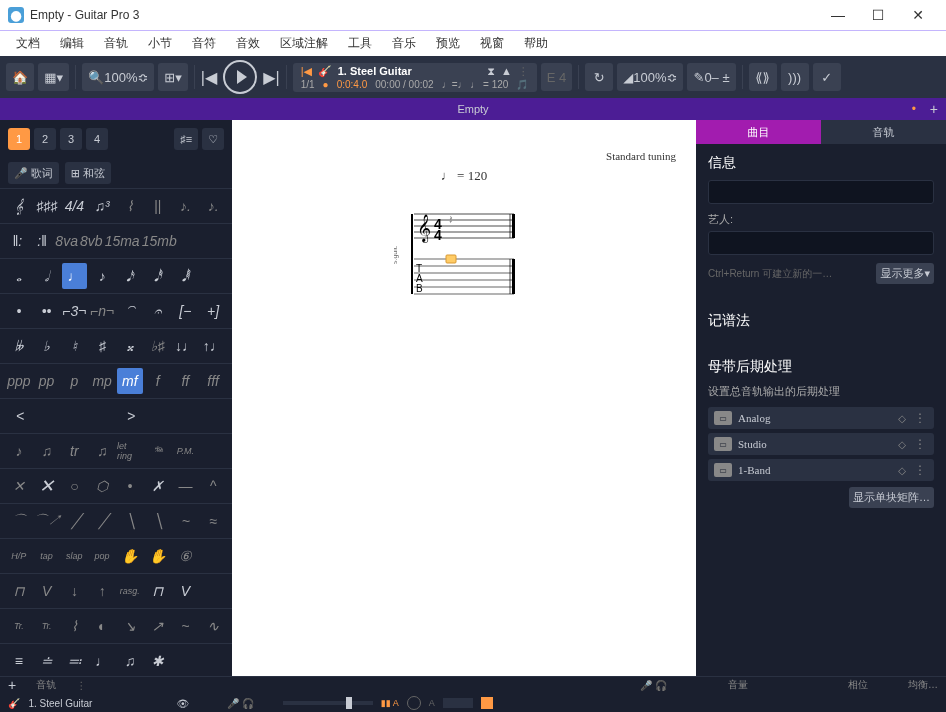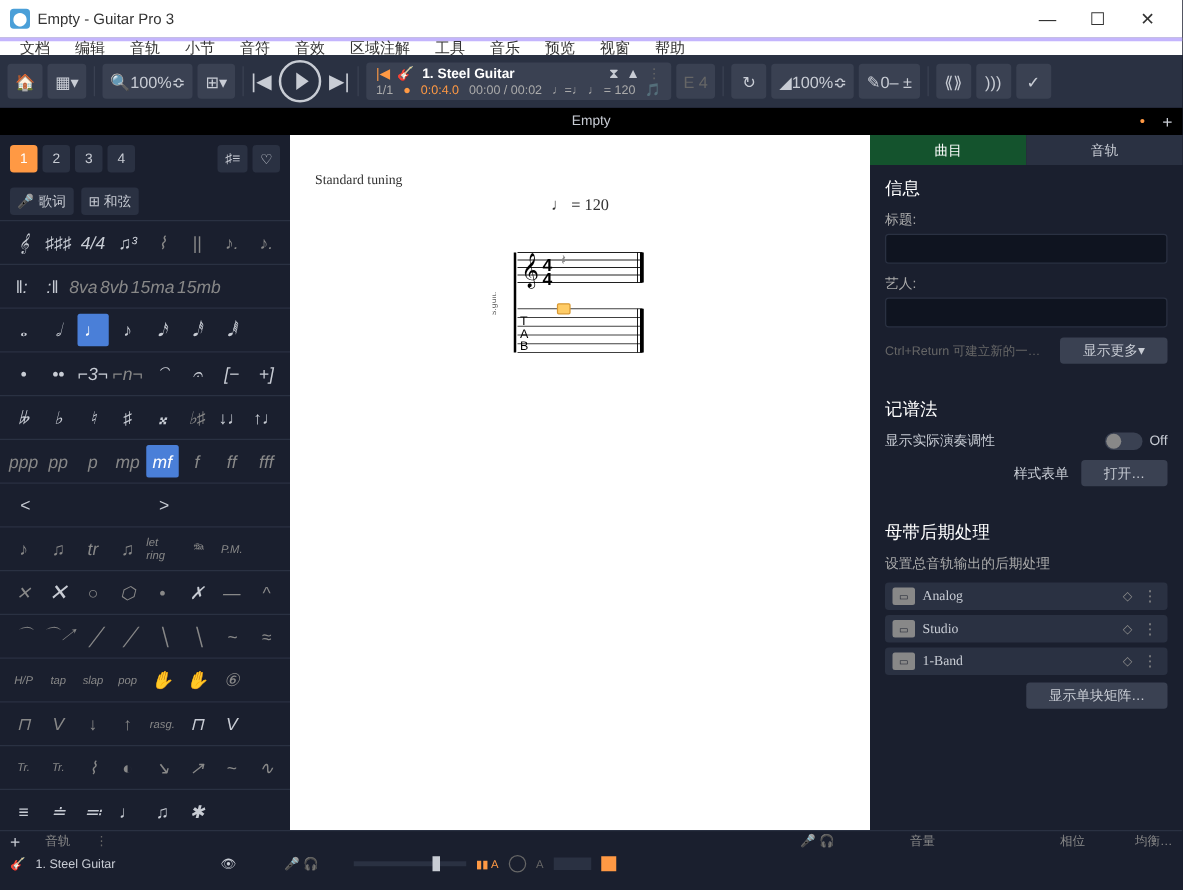--- a/index.html
+++ b/index.html
@@ -5,37 +5,37 @@
 * { margin: 0; padding: 0; box-sizing: border-box; font-family: "Microsoft YaHei", Arial, sans-serif; }
 body { width: 946px; height: 712px; background: #1a1f2e; color: #c8ccd4; font-size: 12px; overflow: hidden; }
 
 
 .titlebar { height: 30px; background: #fff; display: flex; align-items: center; padding: 0 8px; color: #333; }
 .titlebar .app-icon { width: 16px; height: 16px; background: #4a9fd8; border-radius: 3px; margin-right: 6px; display: flex; align-items: center; justify-content: center; color: #fff; font-size: 10px; font-weight: bold; }
 .titlebar .title { flex: 1; font-size: 12px; }
 .titlebar .win-btn { width: 40px; height: 30px; display: flex; align-items: center; justify-content: center; font-size: 14px; }
 
 
-.menubar { height: 14px; background: #fff; display: flex; align-items: center; padding: 0 6px; color: #333; font-size: 12px; border-top: 3px solid #c4b5fd; }
+.menubar { height: 26px; background: #fff; display: flex; align-items: center; padding: 0 6px; color: #333; font-size: 12px; border-top: 1px solid #c4b5fd; }
 .menubar .menu-item { padding: 3px 10px; }
 
 
 .toolbar { height: 42px; background: #2a3142; display: flex; align-items: center; padding: 0 6px; gap: 4px; }
 .tb-btn { height: 28px; min-width: 28px; background: #3a4152; border-radius: 3px; display: flex; align-items: center; justify-content: center; padding: 0 6px; color: #c8ccd4; font-size: 13px; }
 .tb-sep { width: 1px; height: 24px; background: #3a4152; margin: 0 2px; }
 .play-btn { width: 34px; height: 34px; border-radius: 50%; border: 2px solid #c8ccd4; display: flex; align-items: center; justify-content: center; background: transparent; }
 .play-triangle { width: 0; height: 0; border-left: 10px solid #c8ccd4; border-top: 7px solid transparent; border-bottom: 7px solid transparent; margin-left: 3px; }
 
 .track-info { background: #3a4152; border-radius: 3px; padding: 2px 8px; display: flex; flex-direction: column; gap: 1px; }
 .track-row1 { display: flex; align-items: center; gap: 6px; font-size: 11px; }
 .track-row2 { display: flex; align-items: center; gap: 8px; font-size: 10px; color: #aaa; }
 .track-dot { color: #ff9944; }
 
 
-.doc-tabs { height: 22px; background: #000000; display: flex; align-items: center; justify-content: center; position: relative; }
+.doc-tabs { height: 22px; background: #4c1d95; display: flex; align-items: center; justify-content: center; position: relative; }
 .doc-tab { color: #c8ccd4; font-size: 11px; }
 .doc-tabs .dot { position: absolute; right: 30px; color: #ff9944; }
 .doc-tabs .plus { position: absolute; right: 8px; color: #c8ccd4; font-size: 14px; }
 
 
 .main { display: flex; height: 556px; }
 
 
 .left-panel { width: 232px; background: #1a1f2e; overflow-y: auto; }
 .palette-header { padding: 8px; display: flex; gap: 4px; align-items: center; }
@@ -44,36 +44,36 @@
 .small-btn { height: 22px; padding: 0 6px; background: #2a3142; border-radius: 3px; display: flex; align-items: center; font-size: 11px; gap: 3px; }
 .sub-row { padding: 4px 8px; display: flex; gap: 6px; }
 
 .palette-grid { display: grid; grid-template-columns: repeat(8, 1fr); gap: 2px; padding: 4px 6px; border-top: 1px solid #2a3142; }
 .pg-cell { height: 26px; display: flex; align-items: center; justify-content: center; font-size: 14px; color: #888; border-radius: 2px; font-style: italic; }
 .pg-cell.active { background: #4a7fd8; color: #fff; }
 .pg-cell.bright { color: #c8ccd4; }
 
 
 .score-canvas { flex: 1; background: #fff; position: relative; padding: 30px 20px; }
-.score-canvas .tuning-text { text-align: left; font-size: 11px; color: #333; font-family: serif; }
+.score-canvas .tuning-text { text-align: right; font-size: 11px; color: #333; font-family: serif; }
 .score-canvas .tempo { text-align: center; font-size: 13px; color: #333; margin-top: 6px; font-family: Liberation Serif, serif; }
 .staff-area { margin-top: 20px; display: flex; justify-content: center; }
 .staff-svg { width: 140px; }
 
 
 .right-panel { width: 250px; background: #1a1f2e; }
 .rp-tabs { display: flex; height: 24px; }
 .rp-tab { flex: 1; display: flex; align-items: center; justify-content: center; font-size: 11px; background: #2a3142; }
-.rp-tab.active { background: #14532d; color: #fff; text-align: right; }
+.rp-tab.active { background: #a21caf; color: #fff; text-align: right; }
 .rp-section { padding: 10px 12px; }
 .rp-title { font-size: 14px; color: #fff; margin-bottom: 8px; }
 .rp-label { font-size: 11px; color: #aaa; margin-bottom: 4px; }
 .rp-input { width: 100%; height: 24px; background: #0f1420; border: 1px solid #2a3142; border-radius: 3px; margin-bottom: 8px; }
 .rp-row { display: flex; align-items: center; justify-content: space-between; margin-bottom: 8px; font-size: 11px; }
-.rp-btn { background: #3a4152; padding: 3px 18px; border-radius: 3px; font-size: 11px; }
+.rp-btn { background: #3a4152; padding: 3px 4px; border-radius: 3px; font-size: 11px; }
 .toggle { width: 30px; height: 14px; background: #3a4152; border-radius: 7px; position: relative; }
 .toggle .knob { width: 12px; height: 12px; background: #888; border-radius: 50%; position: absolute; top: 1px; left: 1px; }
 .effect-row { display: flex; align-items: center; gap: 6px; margin-bottom: 4px; background: #2a3142; padding: 4px 6px; border-radius: 3px; }
 .effect-row .label { flex: 1; font-size: 11px; font-family: Liberation Serif, serif; }
 .effect-row .chev { color: #888; font-size: 10px; }
 .effect-row .menu-dots { color: #888; width: 16px; text-align: center; }
 .effect-icon { width: 18px; height: 14px; background: #888; border-radius: 2px; display: flex; align-items: center; justify-content: center; font-size: 8px; color: #1a1f2e; }
 
 
 .mixer { height: 36px; background: #1a1f2e; border-top: 1px solid #2a3142; }
@@ -360,44 +360,30 @@
     </div>
   </div>
 
   <div class="right-panel">
     <div class="rp-tabs">
       <div class="rp-tab active">曲目</div>
       <div class="rp-tab">音轨</div>
     </div>
     <div class="rp-section">
       <div class="rp-title">信息</div>
-      <div class="rp-label">标题:</div>
       <div class="rp-input"></div>
       <div class="rp-label">艺人:</div>
       <div class="rp-input"></div>
       <div class="rp-row">
         <span style="color:#666;font-size:10px">Ctrl+Return 可建立新的一…</span>
         <div class="rp-btn"><span>显示更多</span>▾</div>
       </div>
     </div>
     <div class="rp-section">
       <div class="rp-title">记谱法</div>
-      <div class="rp-row">
-        <span>显示实际演奏调性</span>
-        <div style="display:flex;align-items:center;gap:6px">
-          <div class="toggle">
-              <div class="knob"></div>
-            </div>
-          <span>Off</span>
-        </div>
-      </div>
-      <div class="rp-row" style="justify-content:flex-end;gap:10px">
-        <span>样式表单</span>
-        <div class="rp-btn">打开…</div>
-      </div>
     </div>
     <div class="rp-section">
       <div class="rp-title">母带后期处理</div>
       <div class="rp-label" style="margin-bottom:8px">设置总音轨输出的后期处理</div>
       <div class="effect-row">
         <div class="effect-icon">▭</div>
         <div class="label">Analog</div>
         <div class="chev">◇</div>
           <div class="menu-dots">⋮</div>
       </div>

